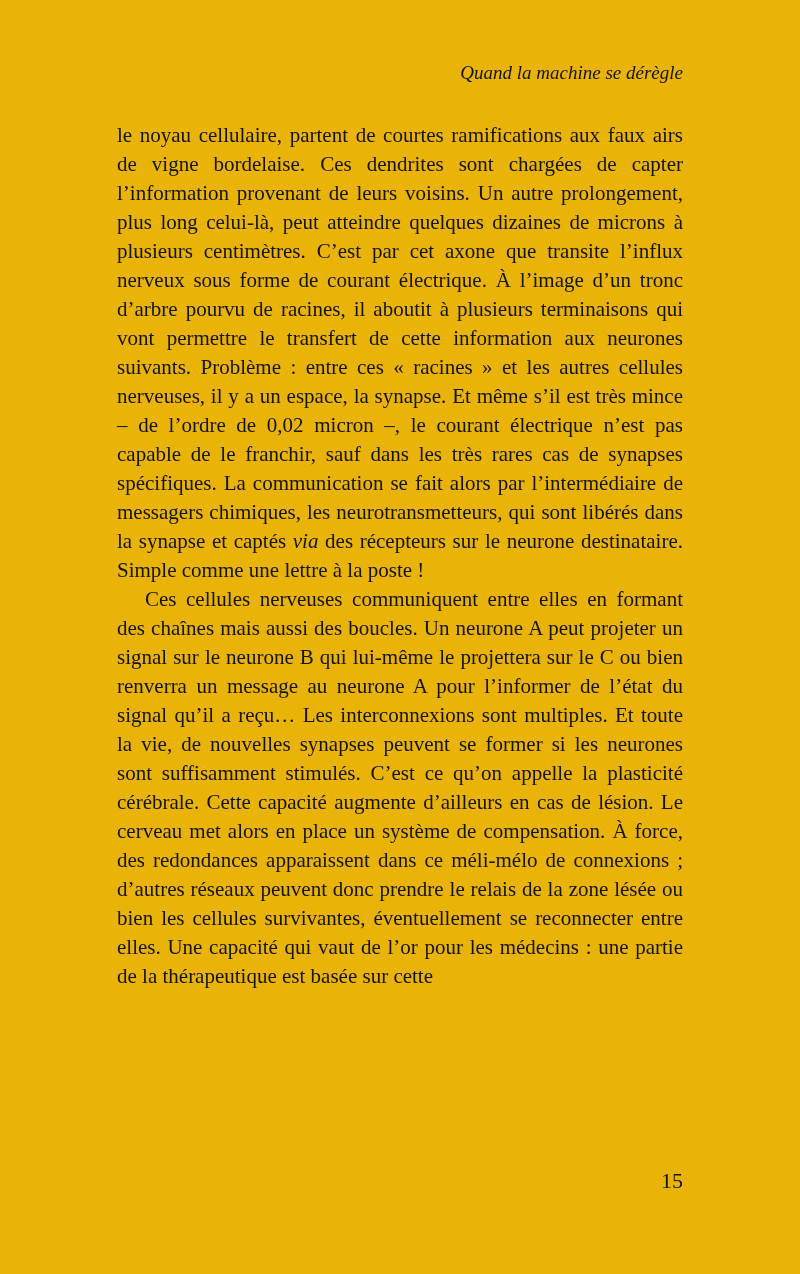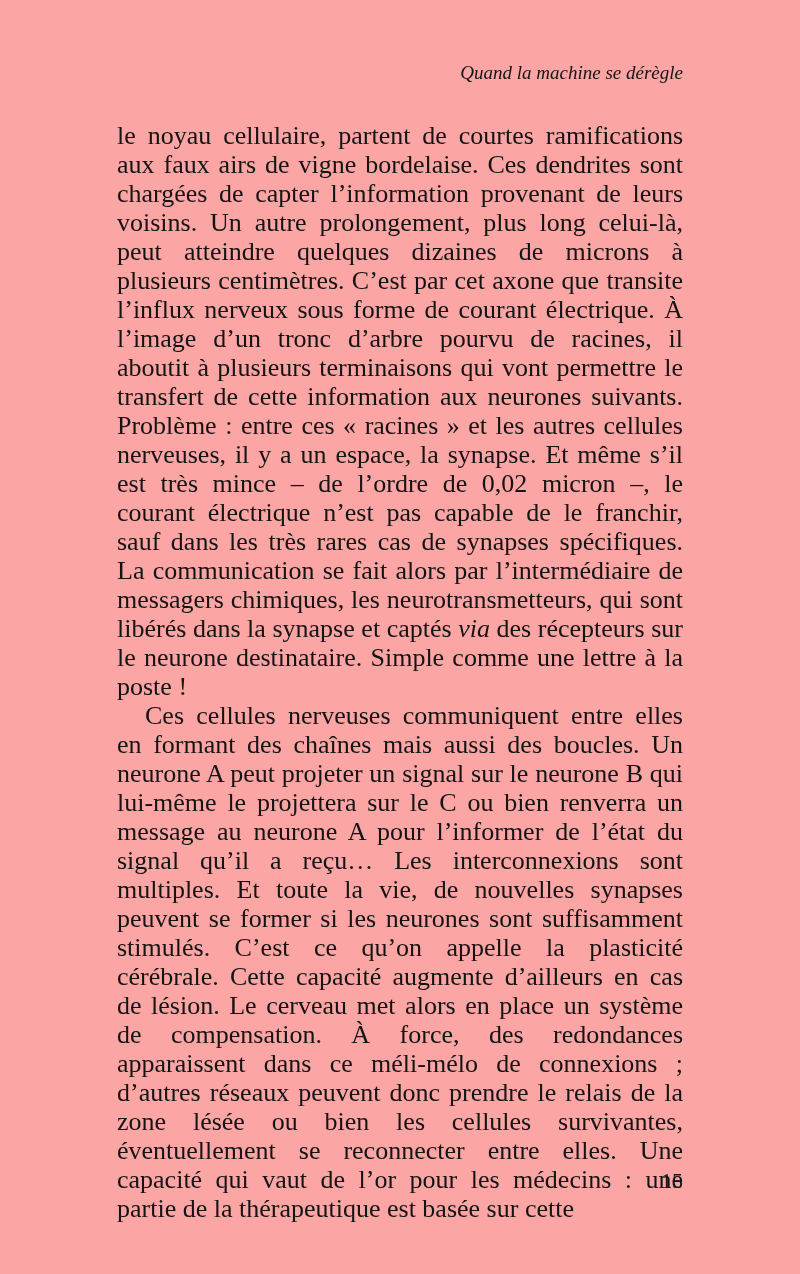--- a/index.html
+++ b/index.html
@@ -1,42 +1,42 @@
 <!DOCTYPE html>
 <html lang="fr"><head>
 <meta charset="utf-8">
 <style>
   * { margin: 0; padding: 0; box-sizing: border-box; }
   html, body { background: #ffffff; }
   .page {
     position: relative;
     width: 800px;
     height: 1274px;
-    background: #fca5a5;
+    background: #eab308;
     font-family: "Liberation Serif", "DejaVu Serif", serif;
     color: #141414;
     overflow: hidden;
   }
   .running-title {
     position: absolute;
     top: 62px;
     left: 117px;
     width: 566px;
     text-align: right;
     font-style: italic;
     font-size: 19px;
     line-height: 1.2;
     color: #141414;
   }
   .text-block {
     position: absolute;
     top: 121px;
     left: 117px;
     width: 566px;
-    font-size: 26px;
+    font-size: 21px;
     line-height: 29px;
     text-align: justify;
     hyphens: auto;
     -webkit-hyphens: auto;
   }
   .para { margin: 0; }
   .para.indent { text-indent: 28px; }
   .para em { font-style: italic; }
   .page-number {
     position: absolute;

